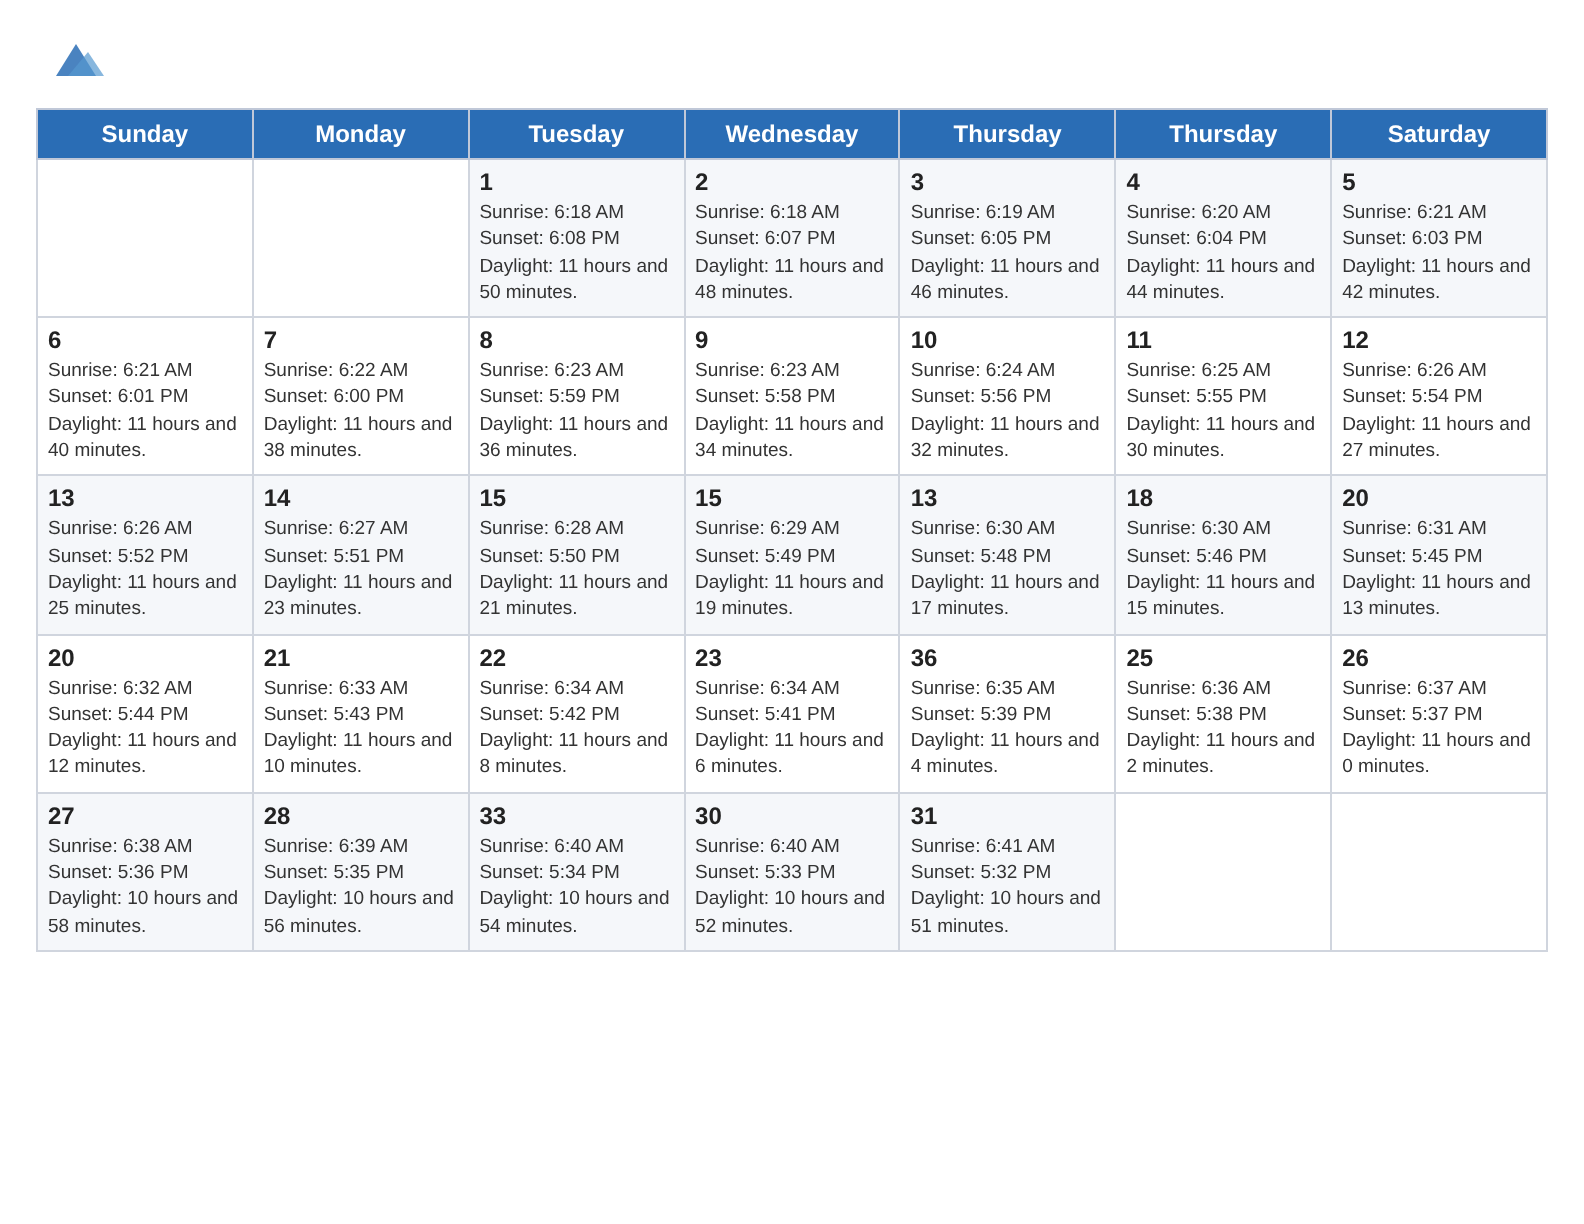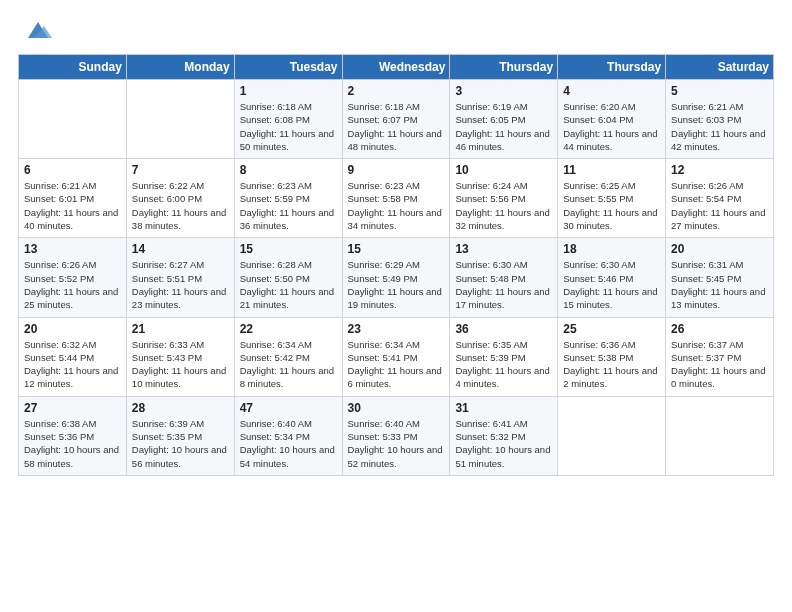--- a/index.html
+++ b/index.html
@@ -65,21 +65,21 @@
       width: 100%;
       border-collapse: collapse;
       table-layout: fixed;
     }
     .calendar-table th {
       background: #2a6db5;
       color: #fff;
       font-size: 12px;
       font-weight: bold;
       padding: 5px 4px;
-      text-align: right;
+      text-align: center;
       border: 1px solid #c0c8d8;
     }
     .calendar-table td {
       vertical-align: top;
       border: 1px solid #d0d5de;
       padding: 4px 5px 5px 5px;
       font-size: 10px;
       color: #333;
       min-height: 80px;
       background: #fff;
@@ -257,21 +257,21 @@
         <tr>
           <td>
             <span class="day-num">27</span>
             <div class="cell-content">Sunrise: 6:38 AM<br>Sunset: 5:36 PM<br>Daylight: 10 hours and 58 minutes.</div>
           </td>
           <td>
             <span class="day-num">28</span>
             <div class="cell-content">Sunrise: 6:39 AM<br>Sunset: 5:35 PM<br>Daylight: 10 hours and 56 minutes.</div>
           </td>
           <td>
-            <span class="day-num">47</span>
+            <span class="day-num">33</span>
             <div class="cell-content">Sunrise: 6:40 AM<br>Sunset: 5:34 PM<br>Daylight: 10 hours and 54 minutes.</div>
           </td>
           <td>
             <span class="day-num">30</span>
             <div class="cell-content">Sunrise: 6:40 AM<br>Sunset: 5:33 PM<br>Daylight: 10 hours and 52 minutes.</div>
           </td>
           <td>
             <span class="day-num">31</span>
             <div class="cell-content">Sunrise: 6:41 AM<br>Sunset: 5:32 PM<br>Daylight: 10 hours and 51 minutes.</div>
           </td>

